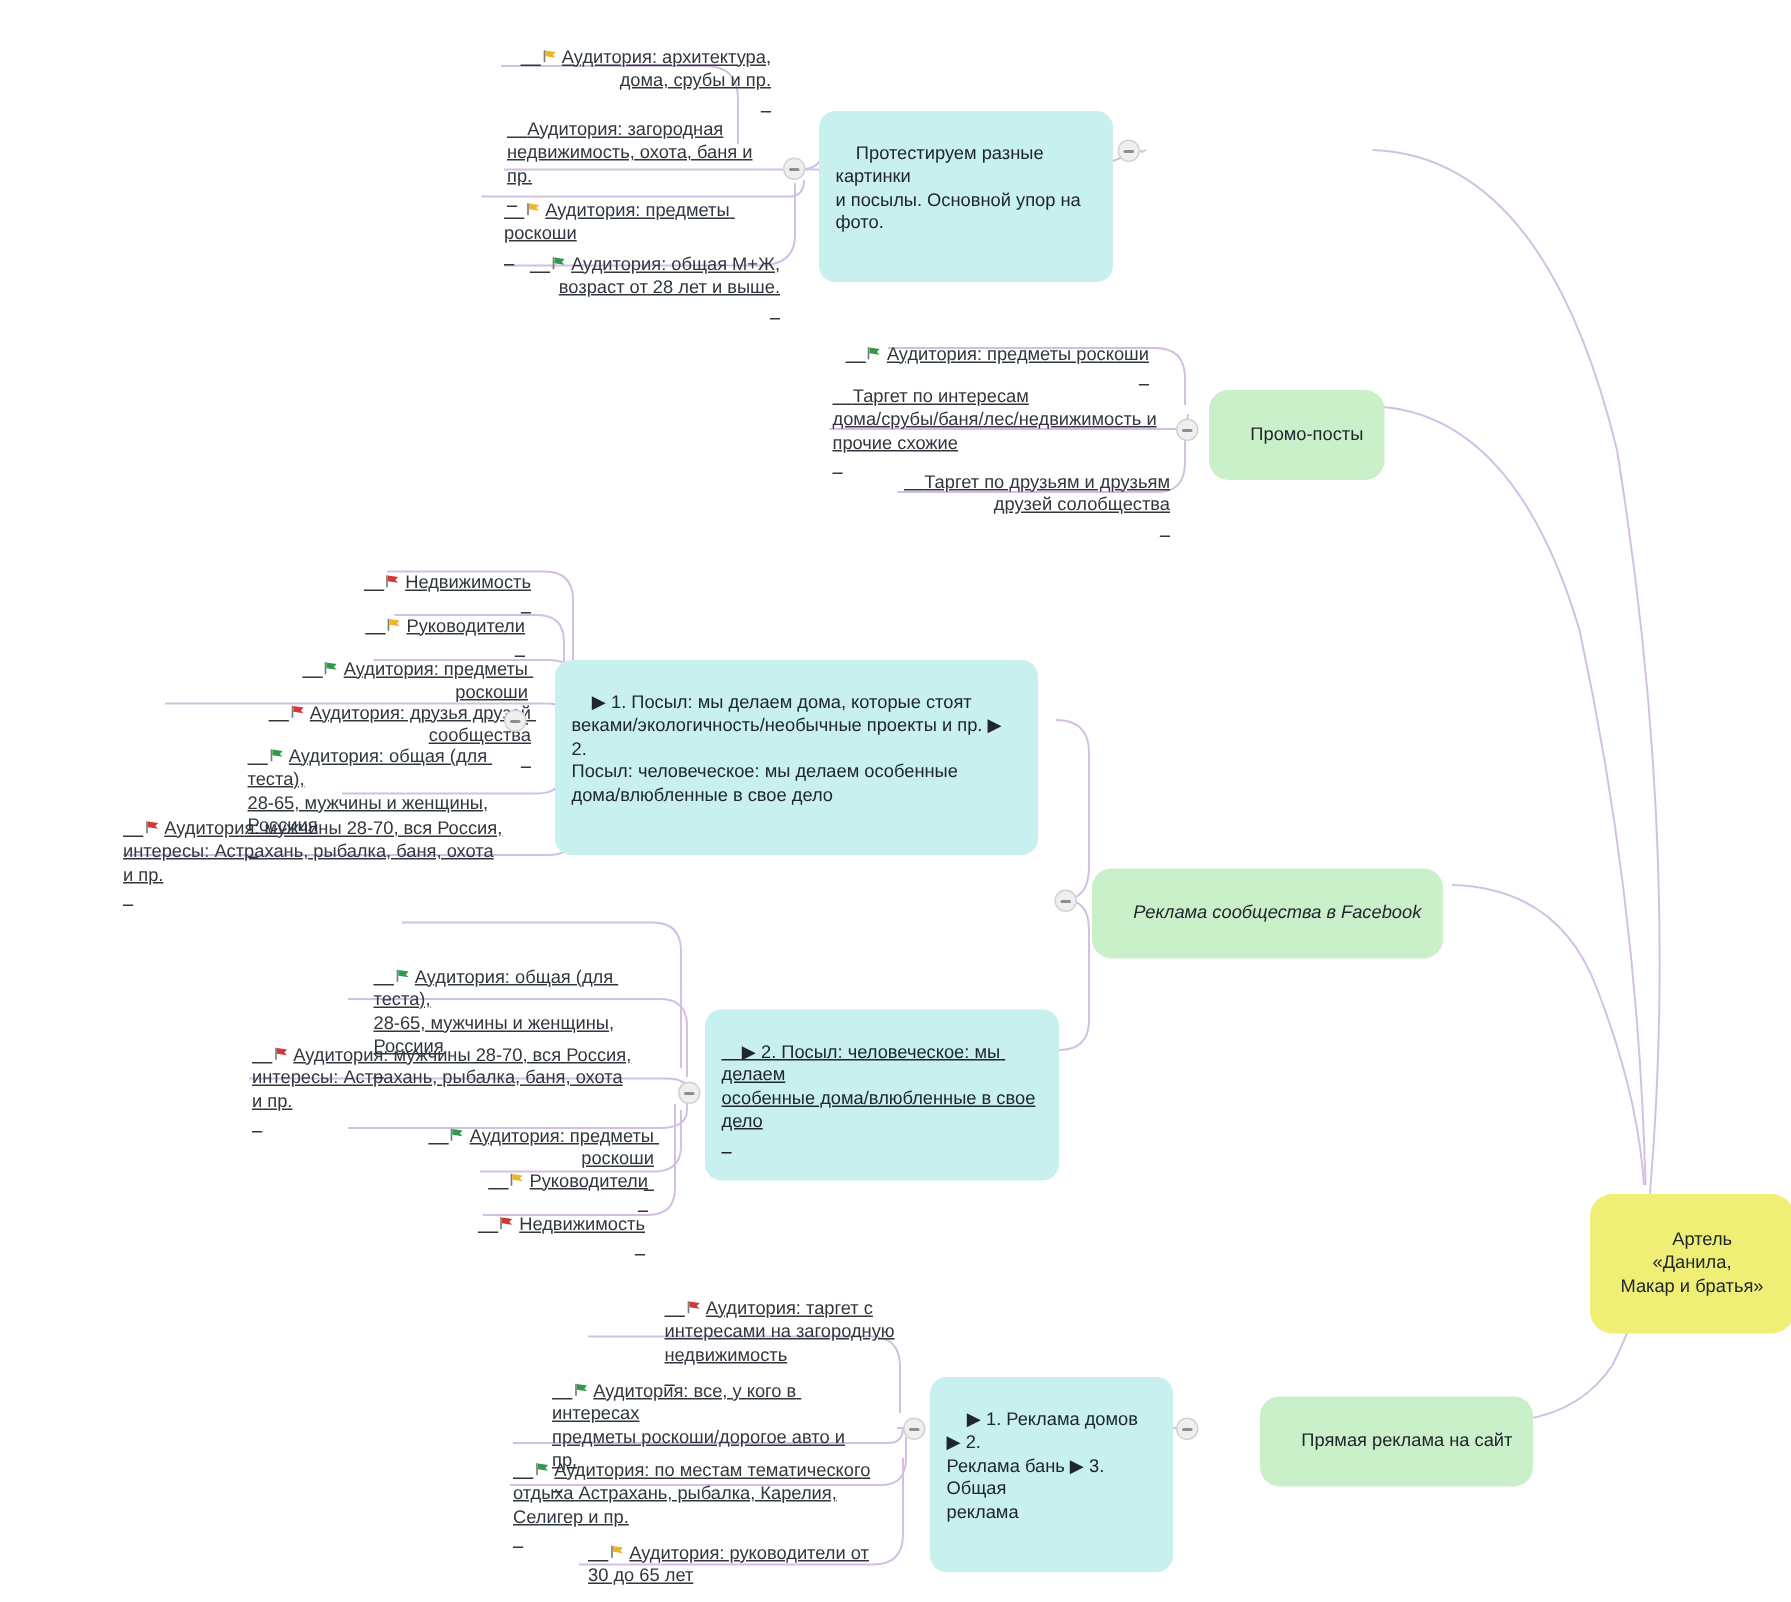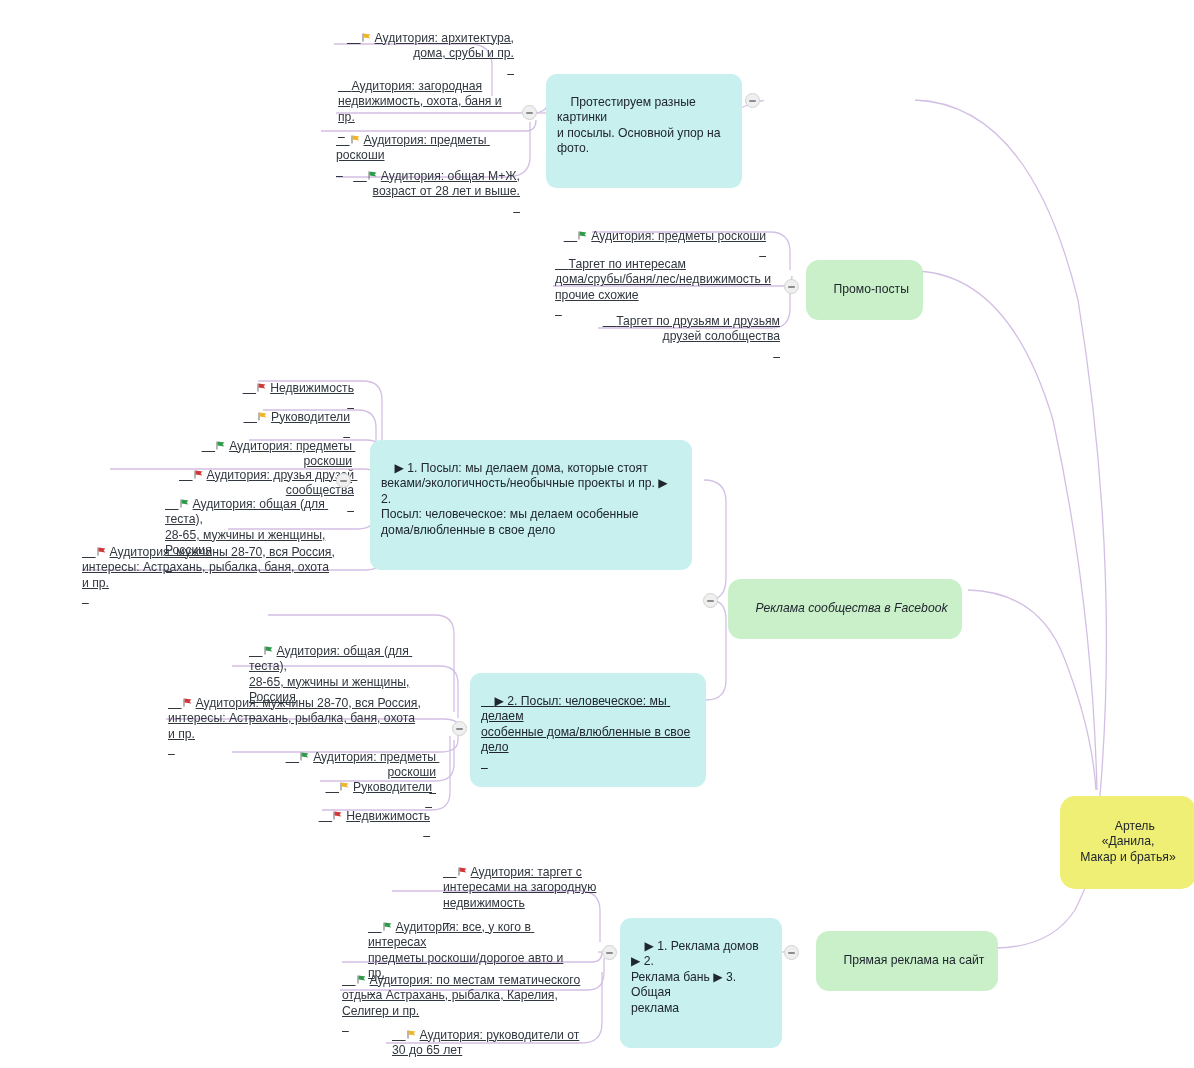--- a/index.html
+++ b/index.html
@@ -332,21 +332,21 @@
   <div class="collapser" style="left:602px; top:945px;"></div>
 
   <div class="pill blue" style="left:620px; top:918px; width:162px;">
     <span>▶ 1. Реклама домов ▶ 2.
 Реклама бань ▶ 3. Общая
 реклама</span>
   </div>
 
   <div class="collapser" style="left:784px; top:945px;"></div>
 
-  <div class="pill green" style="left:816px; top:931px;">
+  <div class="pill green" style="left:840px; top:931px;">
     <span>Прямая реклама на сайт</span>
   </div>
 
   <div class="pill yellow" style="left:1032px; top:796px; width:136px;">
     <span>Артель «Данила,
 Макар и братья»</span>
   </div>
 
 </div>
 

